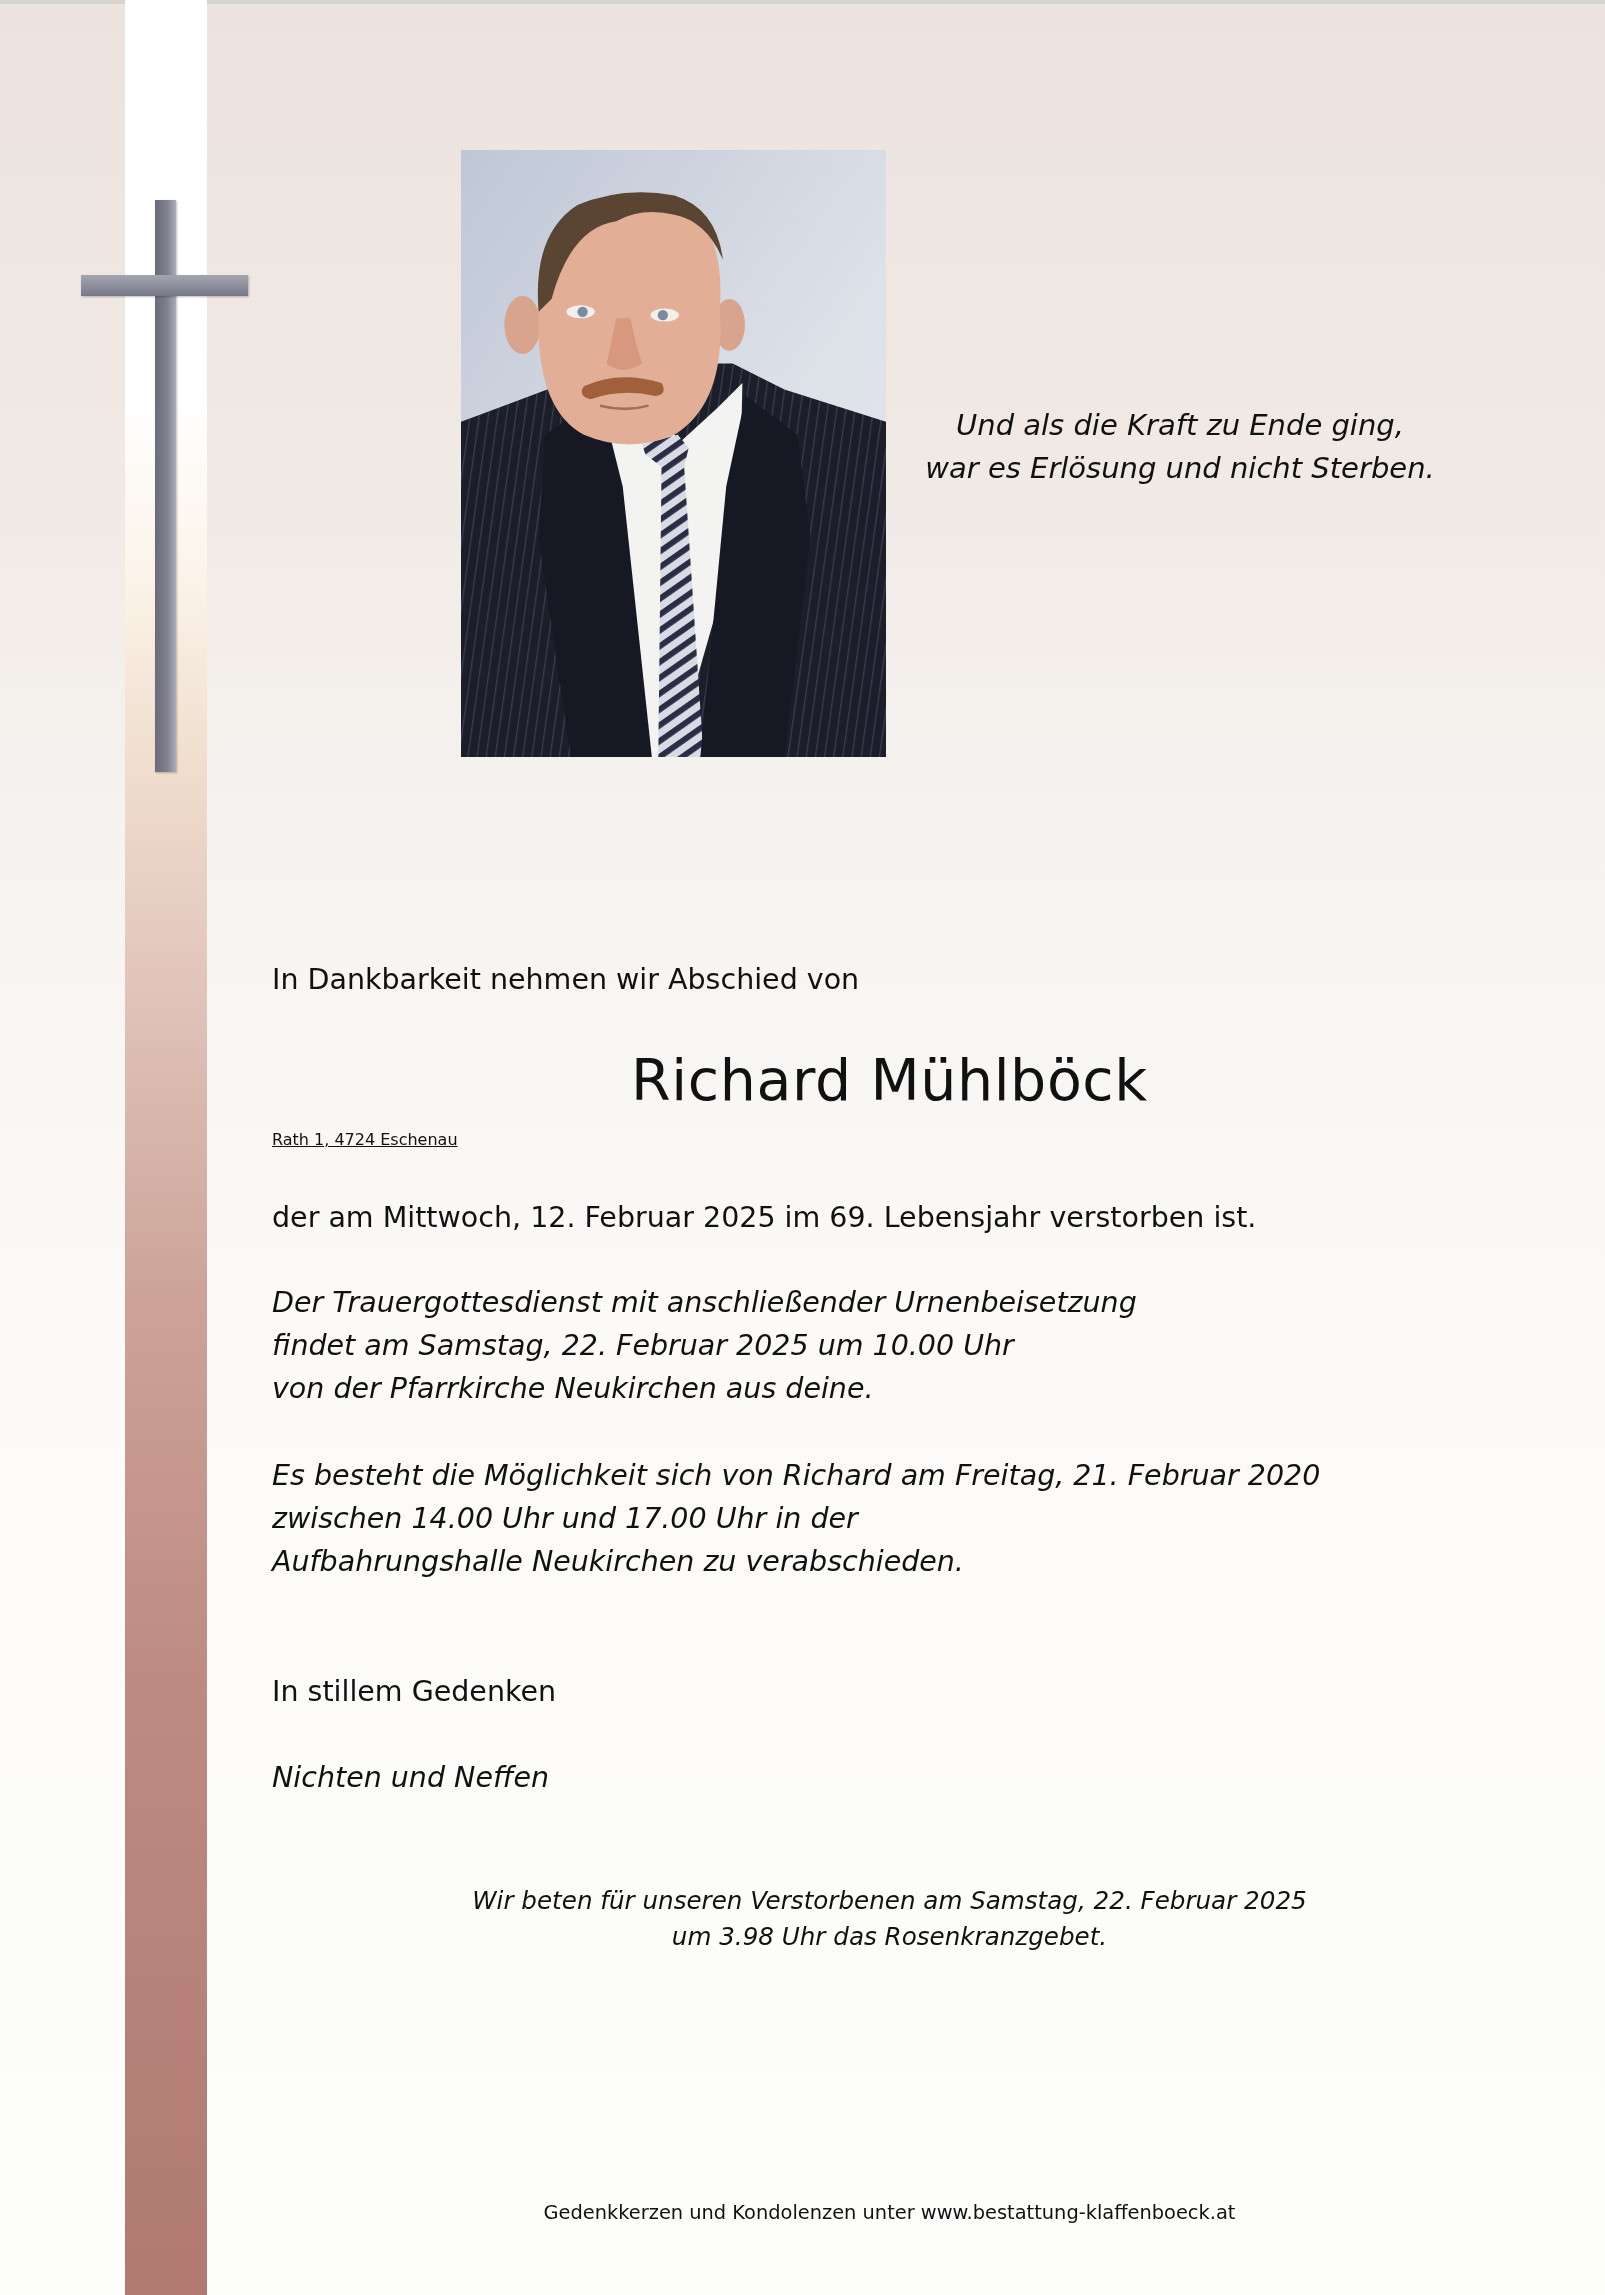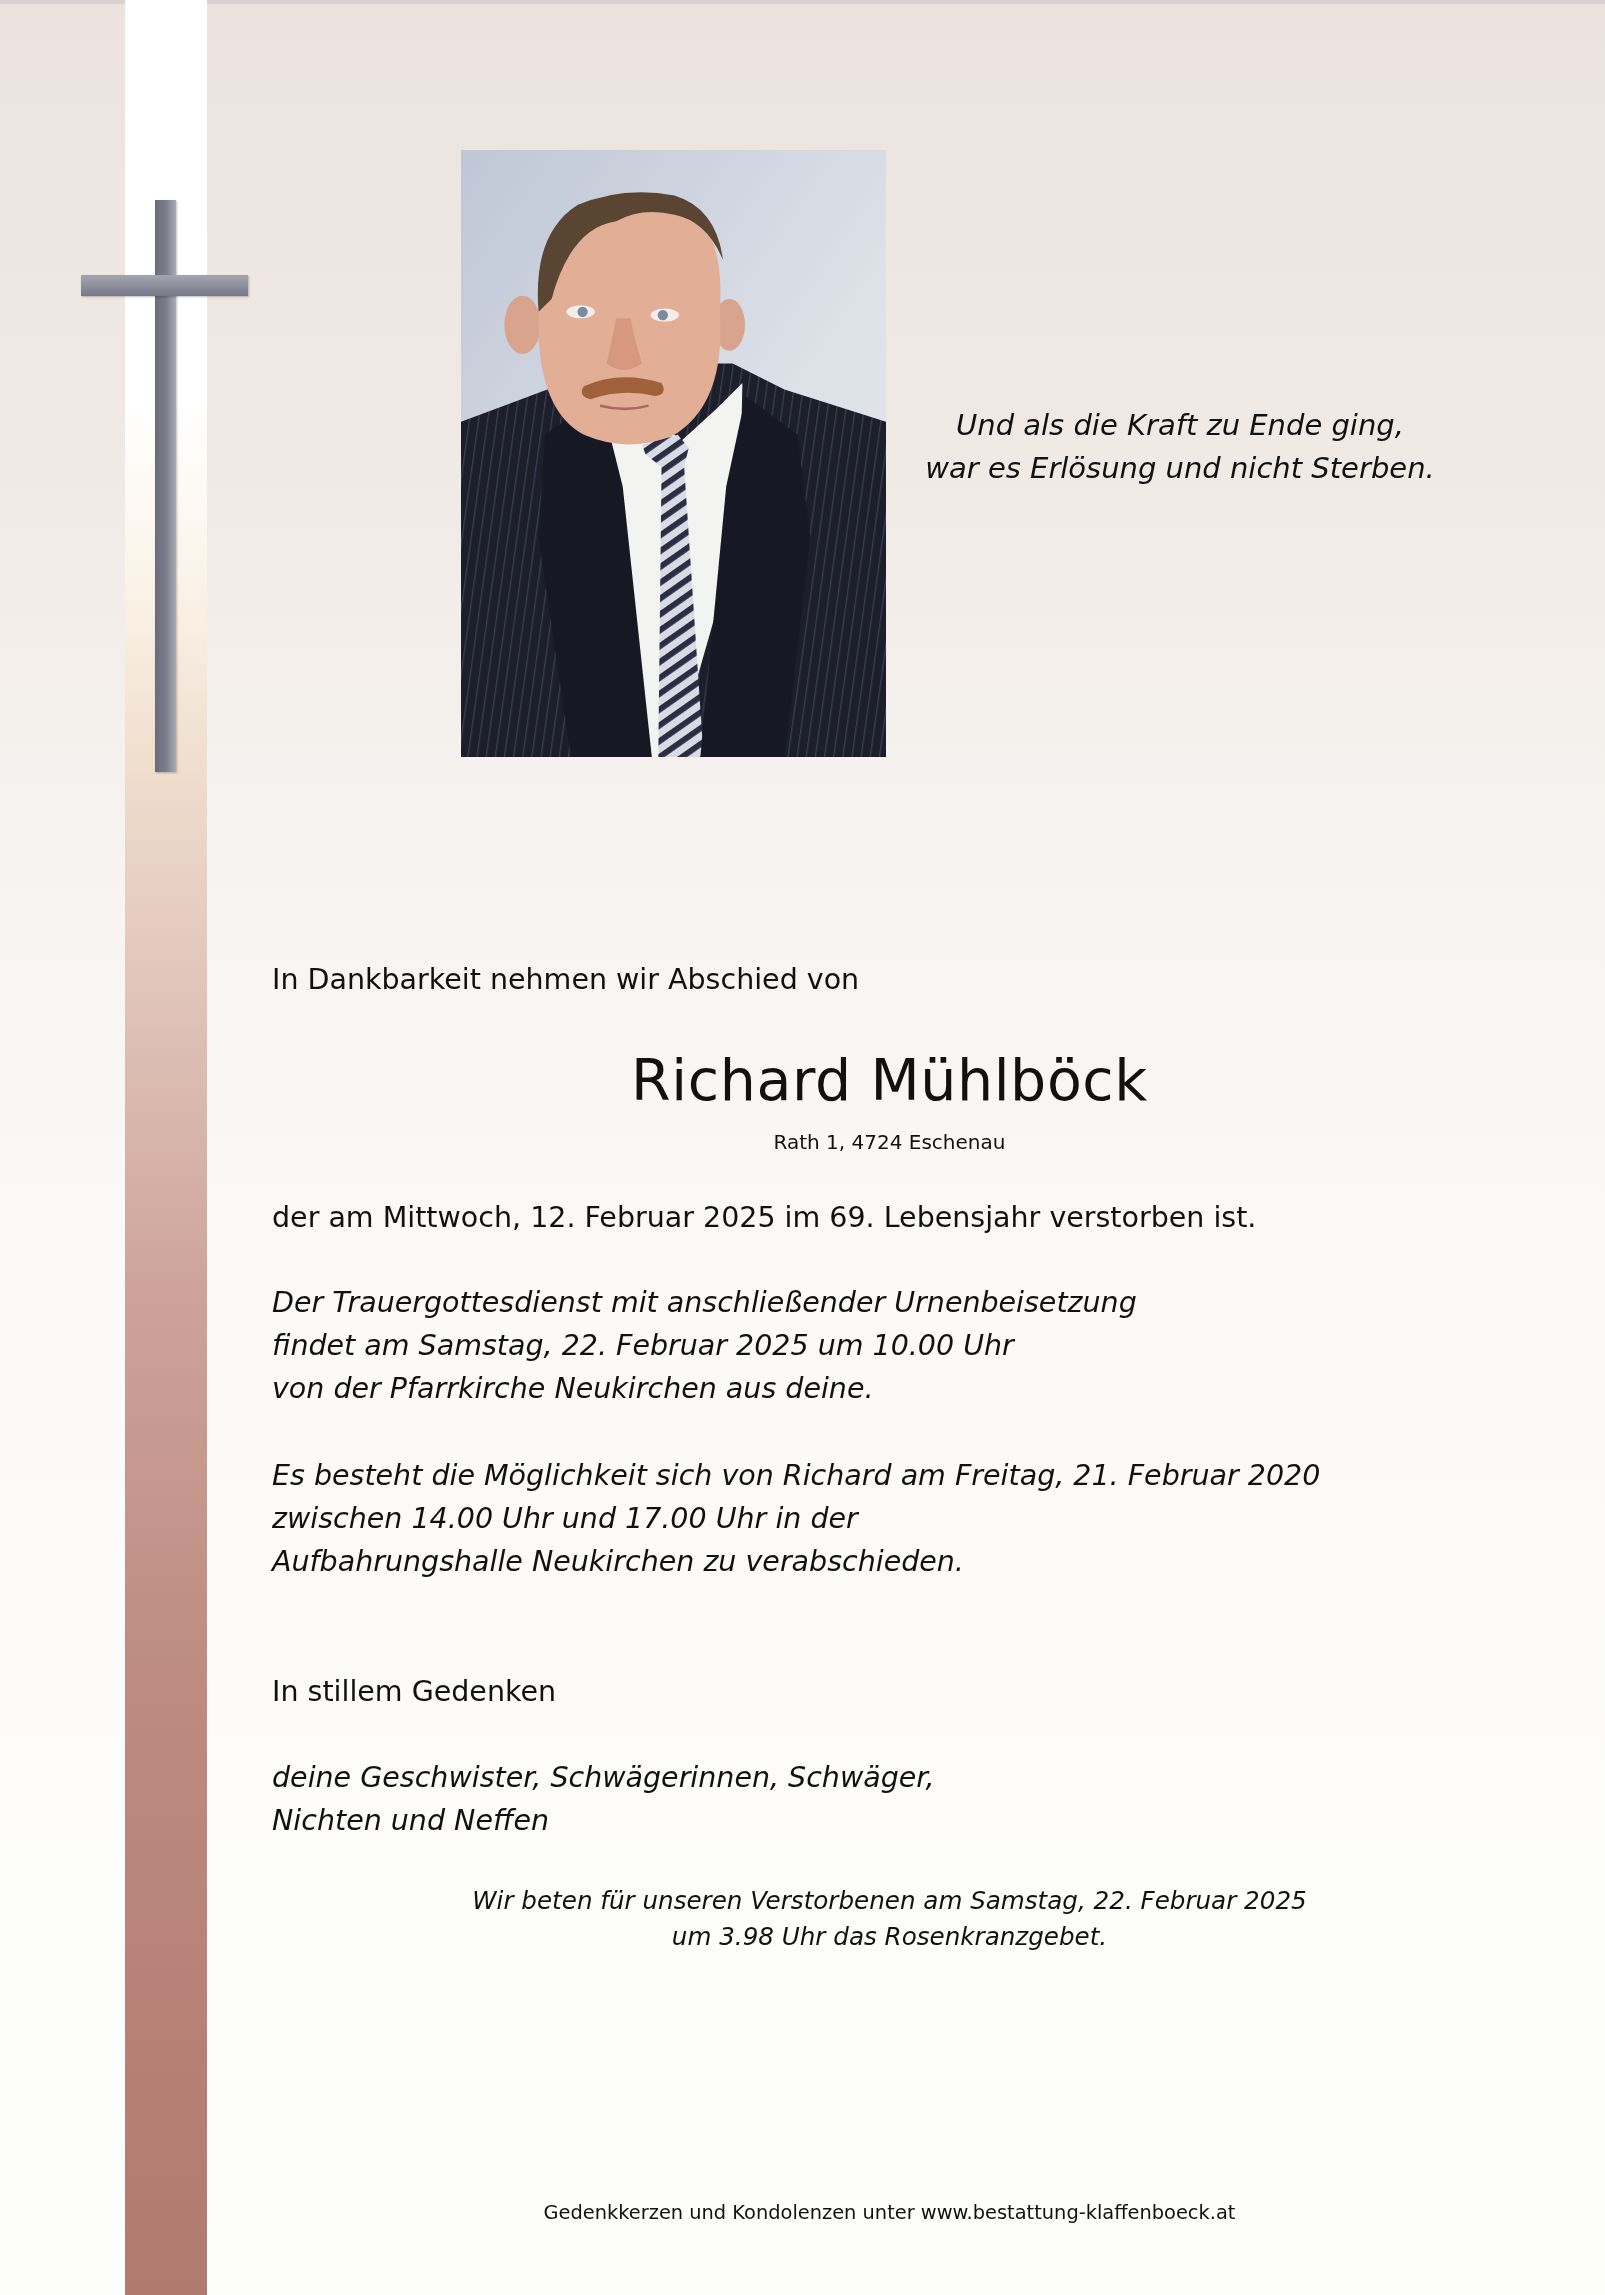--- a/index.html
+++ b/index.html
@@ -38,22 +38,22 @@
   }
   .body-text {
     position:absolute; left:272px; width:1235px; 
     font-size:28.5px; line-height:43px;
   }
   .name {
     position:absolute; left:272px; width:1235px; text-align:center;
     font-size:57px; line-height:65px; top:1048px; letter-spacing:0.6px;
   }
   .address {
-    position:absolute; left:272px; width:1235px; text-align:center;
-    font-size:20px; top:1130px;
+    position:absolute; left:272px; width:1235px; 
+    font-size:16px; top:1130px;text-decoration:underline;
   }
   .small {
     position:absolute; left:272px; width:1235px; text-align:center;
     font-size:24.6px; line-height:36px;
   }
   .footer {
     position:absolute; left:272px; width:1235px; text-align:center;
     font-size:19.4px; top:2201px;
   }
   .line { display:block;font-style:italic; }
@@ -124,21 +124,20 @@
 
 <div class="body-text" style="top:1454px;">
   <span class="line">Es besteht die Möglichkeit sich von Richard am Freitag, 21. Februar 2020</span>
   <span class="line">zwischen 14.00 Uhr und 17.00 Uhr in der</span>
   <span class="line">Aufbahrungshalle Neukirchen zu verabschieden.</span>
 </div>
 
 <div class="body-text" style="top:1670px;">In stillem Gedenken</div>
 
 <div class="body-text" style="top:1756px;">
-  <span class="line">deine Geschwister, Schwägerinnen, Schwäger,</span>
   <span class="line">Nichten und Neffen</span>
 </div>
 
 <div class="small" style="top:1883px;">
   <span class="line">Wir beten für unseren Verstorbenen am Samstag, 22. Februar 2025</span>
   <span class="line">um 3.98 Uhr das Rosenkranzgebet.</span>
 </div>
 
 <div class="footer">Gedenkkerzen und Kondolenzen unter www.bestattung-klaffenboeck.at</div>
 

